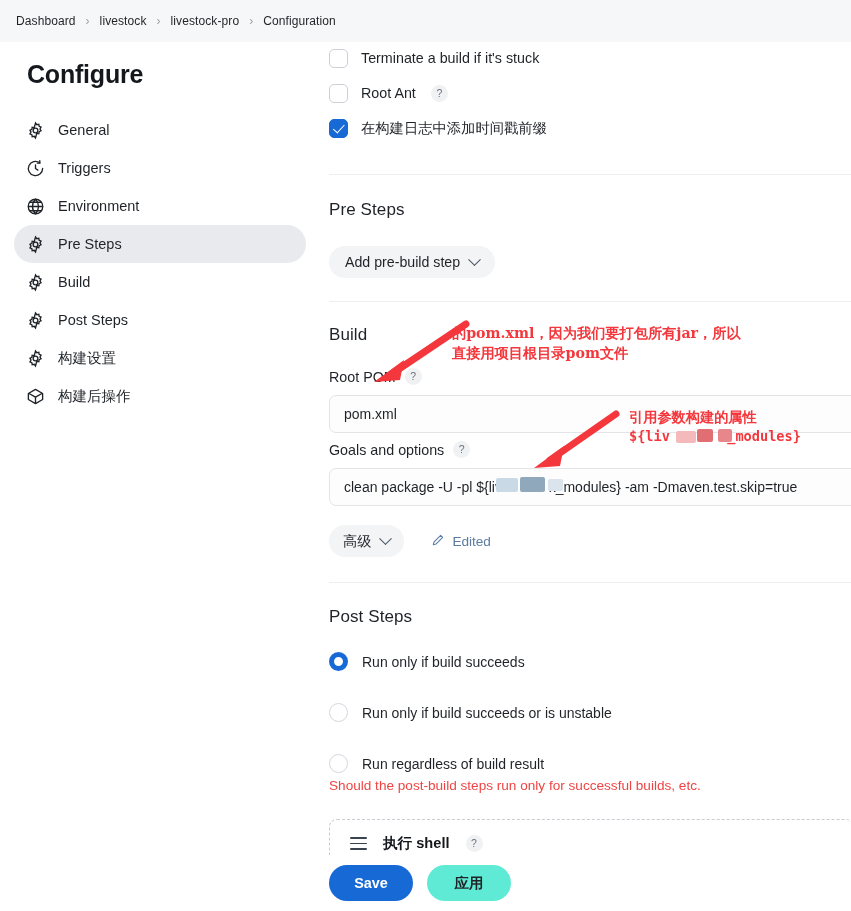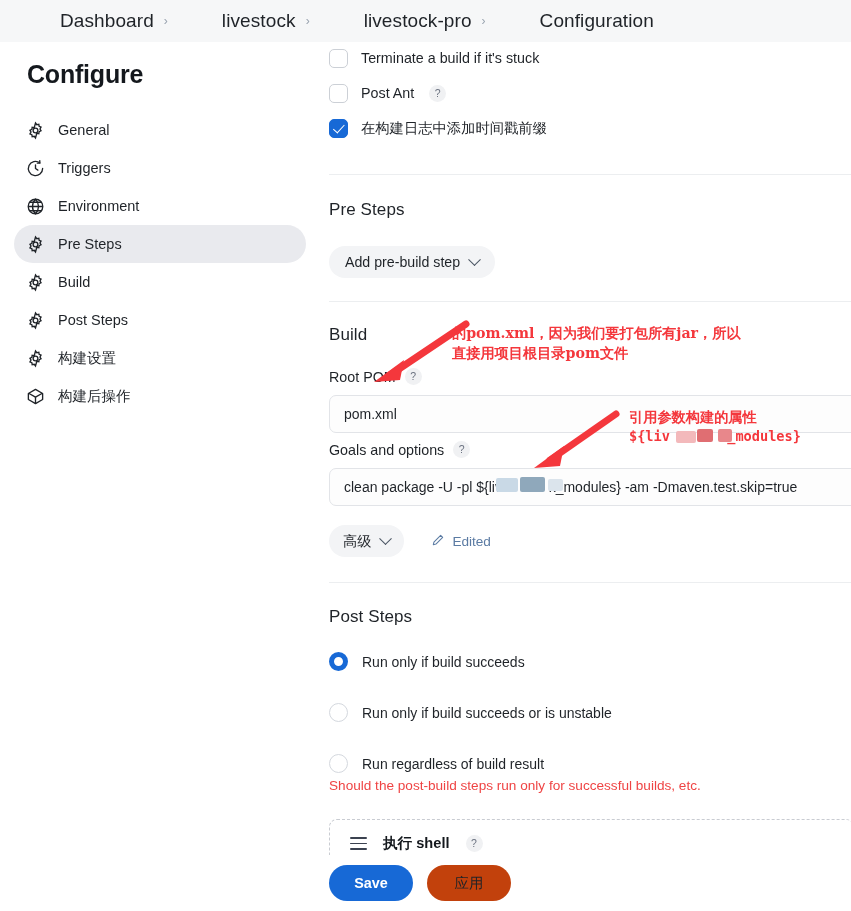--- a/index.html
+++ b/index.html
@@ -27,25 +27,24 @@
     top: 0; left: 0;
     width: 851px;
     height: 42px;
     background: #f6f7f8;
     display: flex;
     align-items: center;
     padding-left: 16px;
     z-index: 40;
   }
   .crumb {
-    font-size: 19px;
+    font-size: 12px;
     color: #1f2328;
     letter-spacing: .1px;
     white-space: nowrap;
-    margin-left: 44px;
   }
   .crumb-sep {
     margin: 0 10px;
     color: #9aa4b0;
     font-size: 12px;
     line-height: 1;
     user-select: none;
   }
 
   
@@ -309,25 +308,26 @@
     font-weight: 700;
     cursor: pointer;
     font-family: inherit;
   }
   .btn-secondary {
     height: 36px;
     min-width: 84px;
     padding: 0 26px;
     border: none;
     border-radius: 18px;
-    background: #c2410c;
+    background: #5eead4;
     color: #1f2328;
     font-size: 14.4px;
     cursor: pointer;
     font-family: inherit;
+    font-weight: bold;
   }
 </style>
 </head>
 <body>
 
 <div id="app">
 
   <div class="breadcrumb-bar">
     <span class="crumb">Dashboard</span>
     <span class="crumb-sep">›</span>
@@ -434,21 +434,21 @@
 
     <div style="margin-top:0px;">
 
       <div class="chk-row" style="margin-top:1px;">
         <span class="chk-box"></span>
         <span class="chk-label">Terminate a build if it's stuck</span>
       </div>
 
       <div class="chk-row" style="margin-top:5px;">
         <span class="chk-box"></span>
-        <span class="chk-label">Post Ant</span>
+        <span class="chk-label">Root Ant</span>
         <span class="help-badge" style="margin-left:2px;">?</span>
       </div>
 
       <div class="chk-row" style="margin-top:5px;">
         <span class="chk-box checked"></span>
         <span class="chk-label">在构建日志中添加时间戳前缀</span>
       </div>
 
     </div>
 

